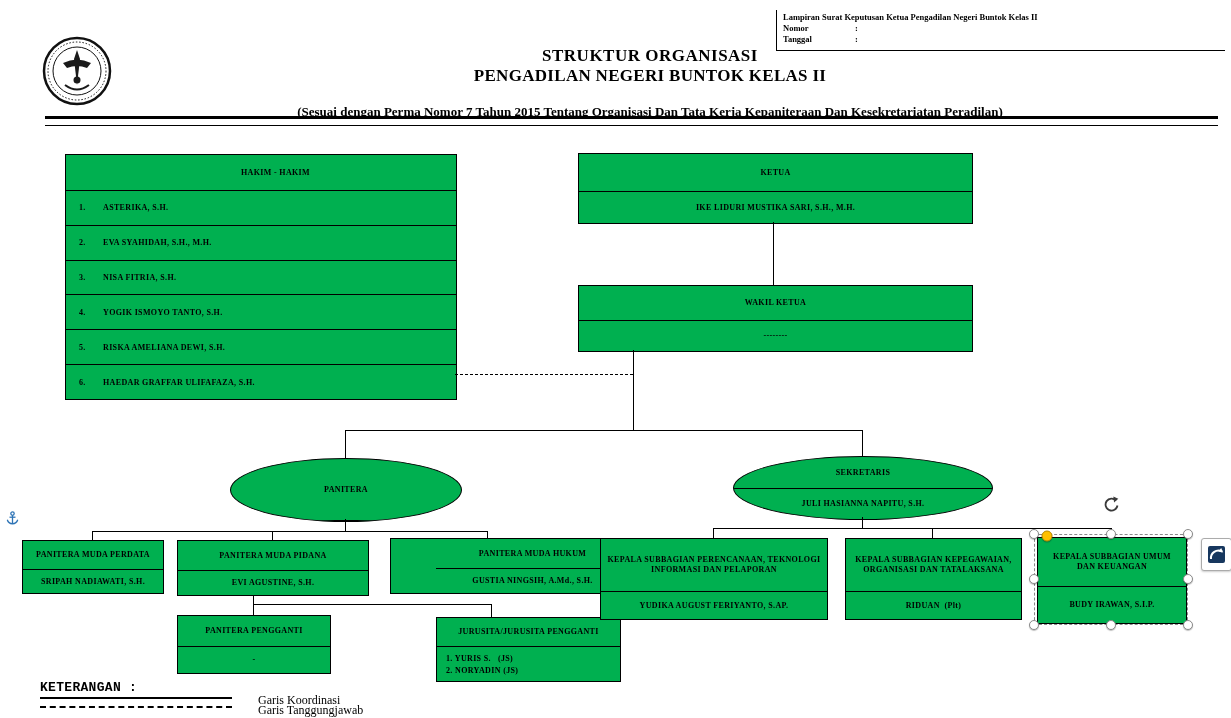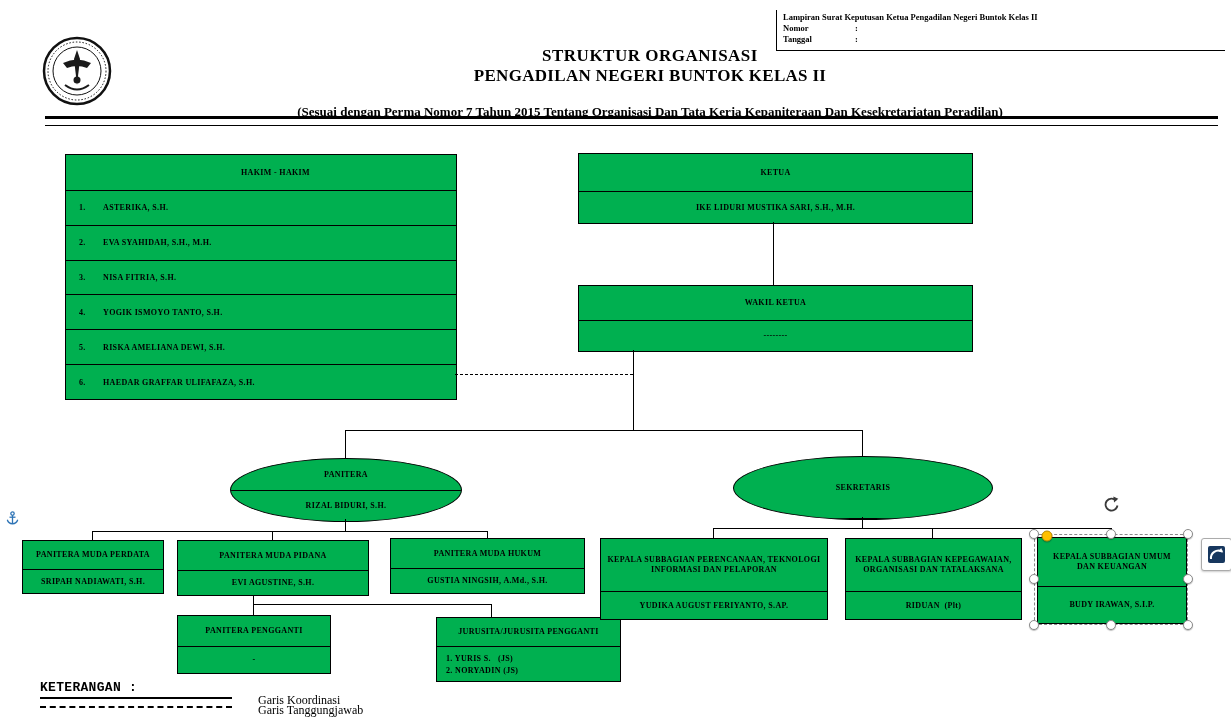--- a/index.html
+++ b/index.html
@@ -131,46 +131,46 @@
   <div class="vl" style="left:773px;top:222px;height:63px;"></div>
   <div class="vl" style="left:633px;top:350px;height:80px;"></div>
   <div class="dl" style="left:455px;top:374px;width:178px;"></div>
   <div class="hl" style="left:345px;top:430px;width:517px;"></div>
   <div class="vl" style="left:345px;top:430px;height:29px;"></div>
   <div class="vl" style="left:862px;top:430px;height:27px;"></div>
 
   <div class="ellipse" style="left:230px;top:458px;width:230px;height:62px;">
     <div class="ell-half">PANITERA</div>
     <div class="ell-div"></div>
-    <div class="ell-half">RIZAL BIDURI, S.H.</div>
   </div>
 
   <div class="ellipse" style="left:733px;top:456px;width:258px;height:62px;">
     <div class="ell-half">SEKRETARIS</div>
     <div class="ell-div"></div>
+    <div class="ell-half">JULI HASIANNA NAPITU, S.H.</div>
   </div>
 
   <div class="vl" style="left:345px;top:519px;height:12px;"></div>
   <div class="hl" style="left:92px;top:531px;width:395px;"></div>
   <div class="vl" style="left:92px;top:531px;height:10px;"></div>
   <div class="vl" style="left:272px;top:531px;height:10px;"></div>
   <div class="vl" style="left:487px;top:531px;height:8px;"></div>
   <div class="vl" style="left:253px;top:594px;height:21px;"></div>
   <div class="hl" style="left:253px;top:604px;width:238px;"></div>
   <div class="vl" style="left:491px;top:604px;height:13px;"></div>
 
   <div class="gbox" style="left:22px;top:540px;width:140px;height:52px;">
     <div class="box-head" style="height:26px;flex:none;">PANITERA MUDA PERDATA</div>
     <div class="box-body">SRIPAH NADIAWATI, S.H.</div>
   </div>
   <div class="gbox" style="left:177px;top:540px;width:190px;height:54px;">
     <div class="box-head" style="height:27px;flex:none;">PANITERA MUDA PIDANA</div>
     <div class="box-body">EVI AGUSTINE, S.H.</div>
   </div>
-  <div class="gbox" style="left:390px;top:538px;width:193px;height:54px;">
+  <div class="gbox" style="left:390px;top:538px;width:193px;height:54px;padding-left:45px;">
     <div class="box-head" style="height:27px;flex:none;">PANITERA MUDA HUKUM</div>
     <div class="box-body">GUSTIA NINGSIH, A.Md., S.H.</div>
   </div>
 
   <div class="gbox" style="left:177px;top:615px;width:152px;height:57px;">
     <div class="box-head" style="height:28px;flex:none;text-align:right;">PANITERA PENGGANTI</div>
     <div class="box-body">-</div>
   </div>
   <div class="gbox" style="left:400px;top:617px;width:183px;height:63px;margin-left:36px;">
     <div class="box-head" style="height:26px;flex:none;">JURUSITA/JURUSITA PENGGANTI</div>

